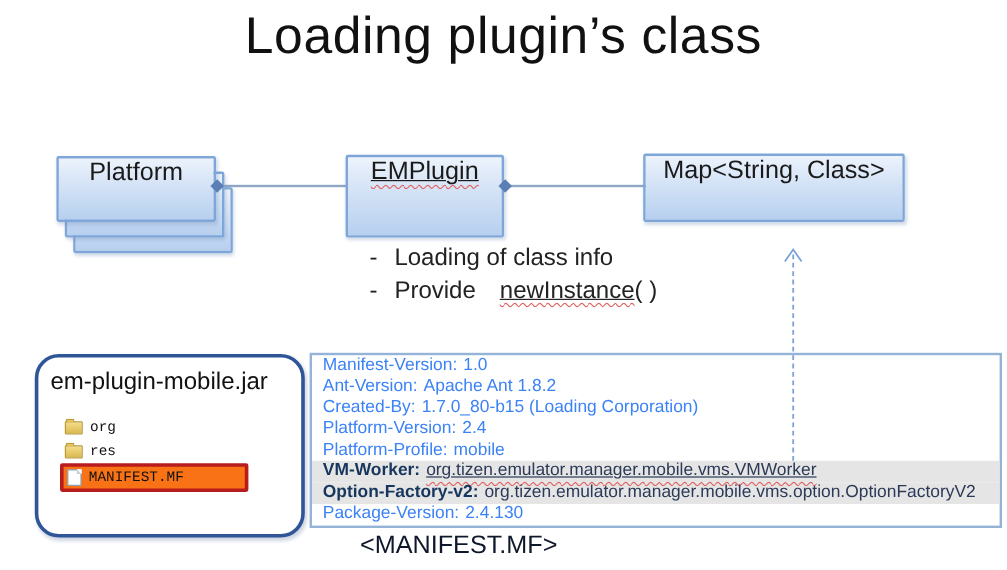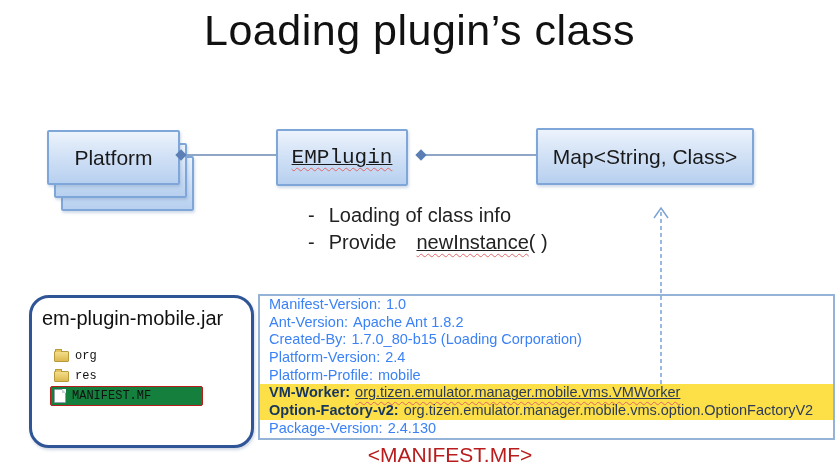--- a/index.html
+++ b/index.html
@@ -14,31 +14,31 @@
     position:absolute;top:6px;left:0;width:839px;
     text-align:center;font-size:43px;font-weight:300;letter-spacing:0.5px;
     color:#111;
   }
   
   .dbox{
     position:absolute;
     background:linear-gradient(to bottom,#ecf3fc 0%,#d3e2f6 45%,#b7d0ef 100%);
     border:2px solid #7ea6d8;border-radius:2px;
     box-shadow:1px 2px 3px rgba(120,150,190,.35);
-    display:flex;align-items:center;justify-content:center;
+    display:flex;align-items:flex-start;justify-content:center;
     font-size:21px;color:#1a1a1a;box-sizing:border-box;
   }
   .stack-layer{position:absolute;width:133px;height:55px;
     background:linear-gradient(to bottom,#ecf3fc 0%,#d3e2f6 45%,#b7d0ef 100%);
     border:2px solid #7ea6d8;border-radius:2px;box-sizing:border-box;
     box-shadow:1px 2px 3px rgba(120,150,190,.35);}
   .platform-front{left:47px;top:130px;width:133px;height:55px;z-index:3;}
   .platform-l2{left:54px;top:143px;z-index:2;}
   .platform-l3{left:61px;top:156px;z-index:1;}
-  .emplugin{left:276px;top:129px;width:132px;height:57px;z-index:3;font-family:Liberation Mono, monospace;}
+  .emplugin{left:288px;top:129px;width:132px;height:69px;z-index:3;}
   .mapbox{left:536px;top:128px;width:218px;height:57px;z-index:3;}
   
   .connector{position:absolute;height:2px;background:#90a6c6;top:154px;z-index:0;}
   .conn1{left:180px;width:110px;}
   .conn2{left:420px;width:127px;}
   .diamond{position:absolute;width:8px;height:8px;background:#5b7fb5;
     transform:rotate(45deg);top:151px;z-index:4;}
   .diam1{left:177px;}
   .diam2{left:417px;}
   
@@ -53,46 +53,46 @@
   .arrow-svg{position:absolute;left:645px;top:198px;z-index:2;}
   
   .jar-panel{
     position:absolute;left:10px;top:295px;width:225px;height:153px;
     border:3px solid #2f5597;border-radius:20px;background:#ffffff;
     box-sizing:border-box;box-shadow:1px 2px 3px rgba(100,120,160,.3);margin-left:19px;
   }
   .jar-title{margin:9px 0 0 10px;font-size:20px;color:#111;white-space:nowrap;}
   .file-list{margin:16px 0 0 18px;font-size:12px;color:#111;}
   .file-row{display:flex;align-items:center;height:20px;padding-left:4px;width:148px;}
-  .file-row.selected{background:#15803d;border:1px solid #b91c1c;border-radius:2px;
+  .file-row.selected{background:#f97316;border:3px solid #b91c1c;border-radius:2px;
     padding-left:3px;height:18px;text-align:center;}
   .file-label{margin-left:6px;font-family:Liberation Mono, monospace;}
   
   .folder-icon{width:15px;height:11px;position:relative;background:linear-gradient(to bottom,#f3dd8a,#dcb94f);
     border:1px solid #b headline;border:1px solid #b99b3e;border-radius:1px;box-sizing:border-box;}
   .folder-icon::before{content:"";position:absolute;top:-3px;left:0;width:7px;height:3px;
     background:#e4c45e;border:1px solid #b99b3e;border-bottom:none;border-radius:1px 1px 0 0;box-sizing:border-box;}
   
   .file-icon{width:12px;height:14px;background:#ffffff;border:1px solid #8fa0b0;
     position:relative;box-sizing:border-box;border-radius:1px;}
   .file-icon::before{content:"";position:absolute;top:-1px;right:-1px;
     border-style:solid;border-width:0 4px 4px 0;border-color:transparent #ffffff #c6d0da transparent;}
   
   .manifest{
     position:absolute;left:258px;top:294px;width:577px;height:146px;
     border:2px solid #95b3d7;background:#ffffff;box-sizing:border-box;z-index:1;
   }
   .mrow{height:17.7px;line-height:17.7px;font-size:14.5px;color:#3b82f6;
     padding-left:9px;white-space:nowrap;}
-  .mrow.hl{background:#fde047;color:#2c3a57;}
+  .mrow.hl{background:#e5e5e5;color:#2c3a57;}
   .mrow.hl .mkey{font-weight:bold;color:#17365d;}
   .mkey{margin-right:5px;}
   .mcaption{
-    position:absolute;left:300px;top:443px;width:300px;text-align:center;
-    font-size:21px;color:#b91c1c;
+    position:absolute;left:300px;top:443px;width:300px;text-align:left;
+    font-size:21px;color:#0f172a;
   }
 </style>
 </head>
 <body>
 
 <div class="slide-title">Loading plugin’s class</div>
 
 <div class="connector conn1"></div>
 <div class="connector conn2"></div>
 <div class="diamond diam1"></div>

